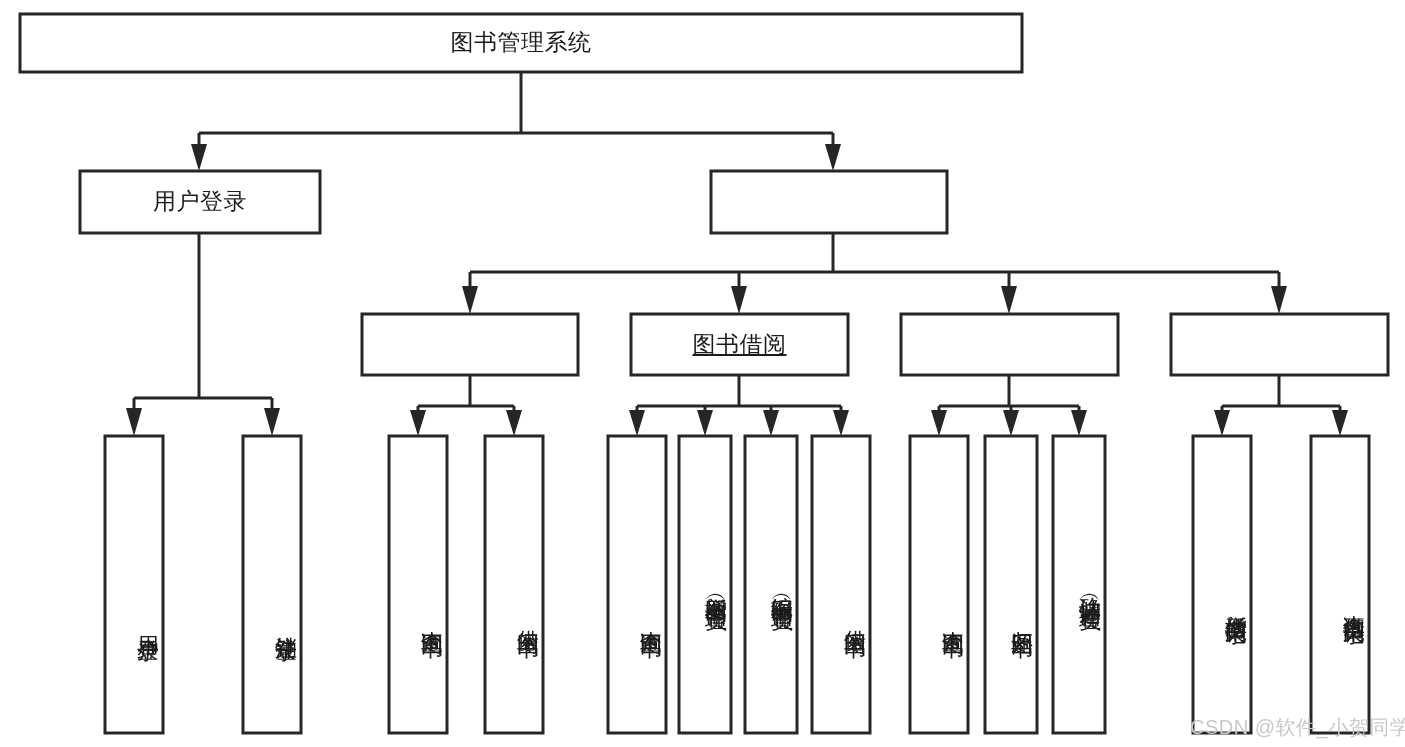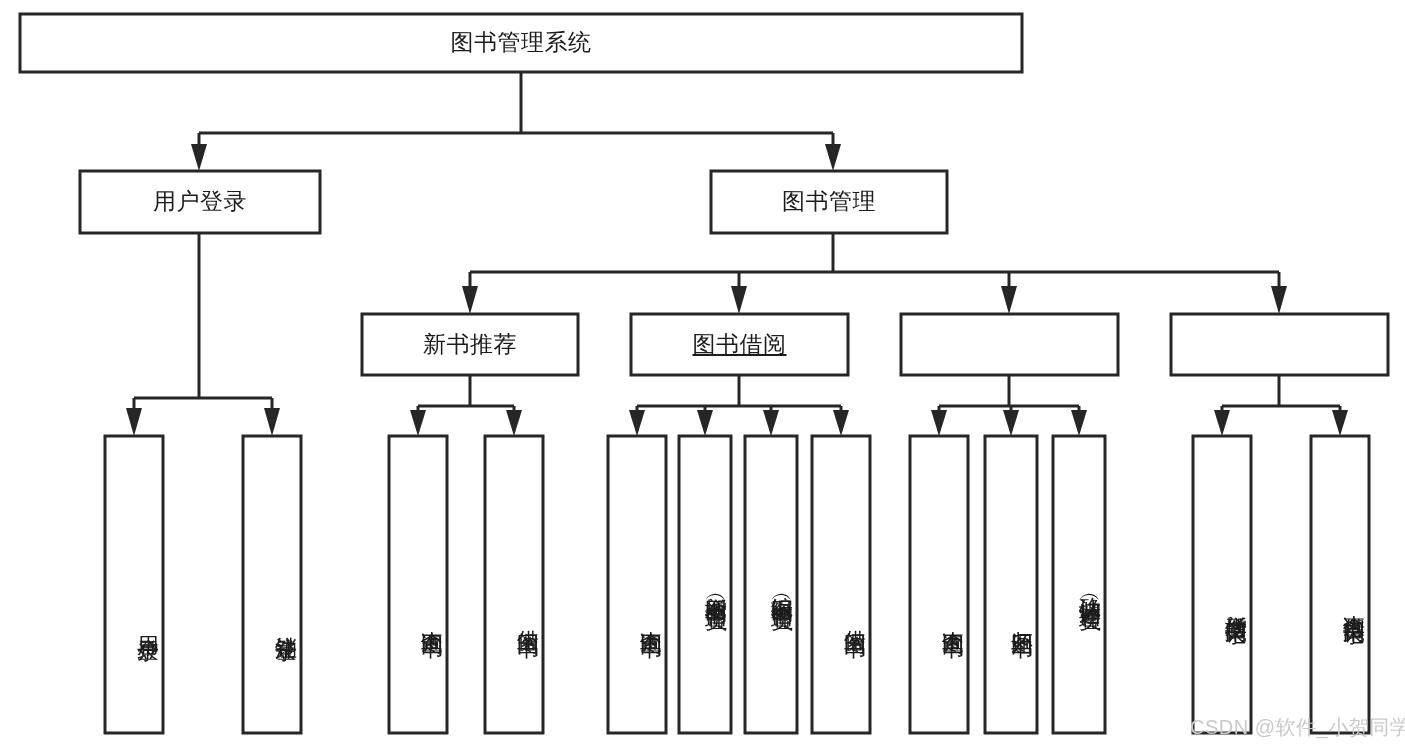--- a/index.html
+++ b/index.html
@@ -182,23 +182,21 @@
     <rect class="node-box" x="910" y="436" width="58" height="297"></rect>
     <rect class="node-box" x="985" y="436" width="52" height="297"></rect>
     <rect class="node-box" x="1053" y="436" width="52" height="297"></rect>
     <rect class="node-box" x="1193" y="436" width="58" height="297"></rect>
     <rect class="node-box" x="1311" y="436" width="58" height="297"></rect>
   </svg>
 
   <div class="node-label label-horizontal" style="left:20px; top:14px; width:1002px; height:58px;">图书管理系统</div>
 
   <div class="node-label label-horizontal" style="left:80px; top:171px; width:240px; height:62px;">用户登录</div>
-  <div class="node-label label-horizontal" style="left:711px; top:171px; width:236px; height:62px;">图书管理</div>
-
-  <div class="node-label label-horizontal" style="left:362px; top:314px; width:216px; height:61px;">新书推荐</div>
+
   <div class="node-label label-horizontal" style="left:631px; top:314px; width:217px; height:61px;text-decoration:underline;">图书借阅</div>
 
   <div class="node-label label-vertical" style="left:105px; top:436px; width:58px; height:297px; padding-top:75px;">用户登录</div>
   <div class="node-label label-vertical" style="left:243px; top:436px; width:58px; height:297px; padding-top:75px;">注销登录</div>
   <div class="node-label label-vertical" style="left:389px; top:436px; width:58px; height:297px; padding-top:65px;">查询图书</div>
   <div class="node-label label-vertical" style="left:485px; top:436px; width:58px; height:297px; padding-top:65px;">借阅图书</div>
   <div class="node-label label-vertical" style="left:608px; top:436px; width:58px; height:297px; padding-top:65px;">查询图书</div>
   <div class="node-label label-vertical" style="left:679px; top:436px; width:52px; height:297px; padding-top:6px;">新增图书（管理员）</div>
   <div class="node-label label-vertical" style="left:745px; top:436px; width:52px; height:297px; padding-top:6px;">编辑图书（管理员）</div>
   <div class="node-label label-vertical" style="left:812px; top:436px; width:58px; height:297px; padding-top:65px;">借阅图书</div>

